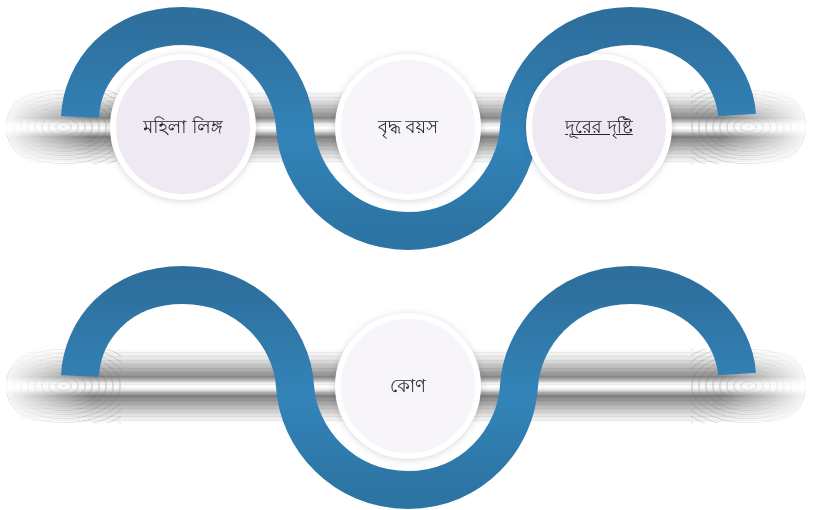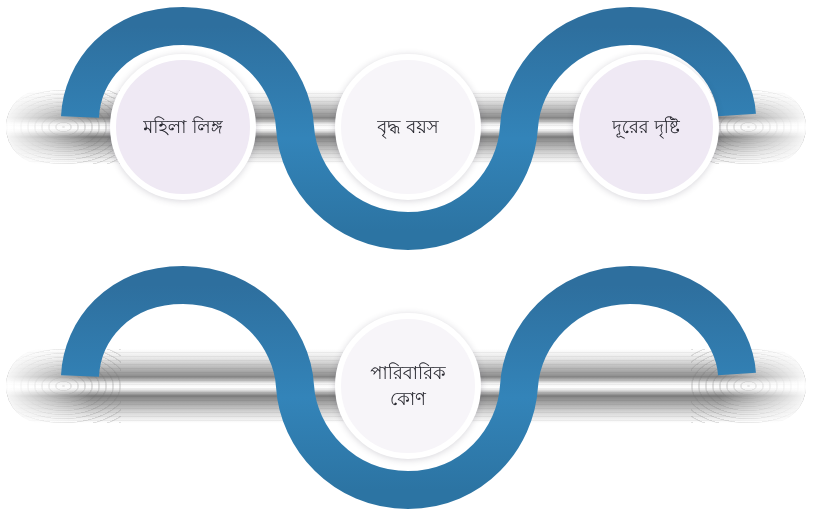--- a/index.html
+++ b/index.html
@@ -65,27 +65,27 @@
     background:#efe9f4;
     box-shadow:0 1px 7px rgba(50,45,70,0.20);
     z-index:3;
     display:flex;flex-direction:column;
     align-items:center;justify-content:center;
     text-align:center;
     color:#26262e;
     font-size:18px;
     line-height:1.45;
   }
-  .circle.mid{background:#f7f5f9;}
+  .circle.mid{background:#f7f5f9;font-family:Liberation Serif, serif;}
   .circle .line{display:block;white-space:nowrap;}
   .r1{top:54px;}
   .r2{top:313px;}
   .c1{left:110px;}
   .c2{left:335px;}
-  .c3{left:573px;}
+  .c3{left:526px;text-decoration:underline;}
 </style>
 </head>
 <body>
 
 <div id="stage">
 
   <div class="bar row1"></div>
   <div class="bar row2"></div>
 
   <svg class="ribbon" width="815" height="510" viewBox="0 0 815 510" aria-hidden="true">
@@ -116,17 +116,16 @@
     <span class="line">মহিলা লিঙ্গ</span>
   </div>
   <div class="circle r1 c2 mid">
     <span class="line">বৃদ্ধ বয়স</span>
   </div>
   <div class="circle r1 c3">
     <span class="line">দূরের দৃষ্টি</span>
   </div>
 
   <div class="circle r2 c2 mid">
-    <span class="line">পারিবারিক</span>
     <span class="line">কোণ</span>
   </div>
 
 </div>
 
 </body></html>

